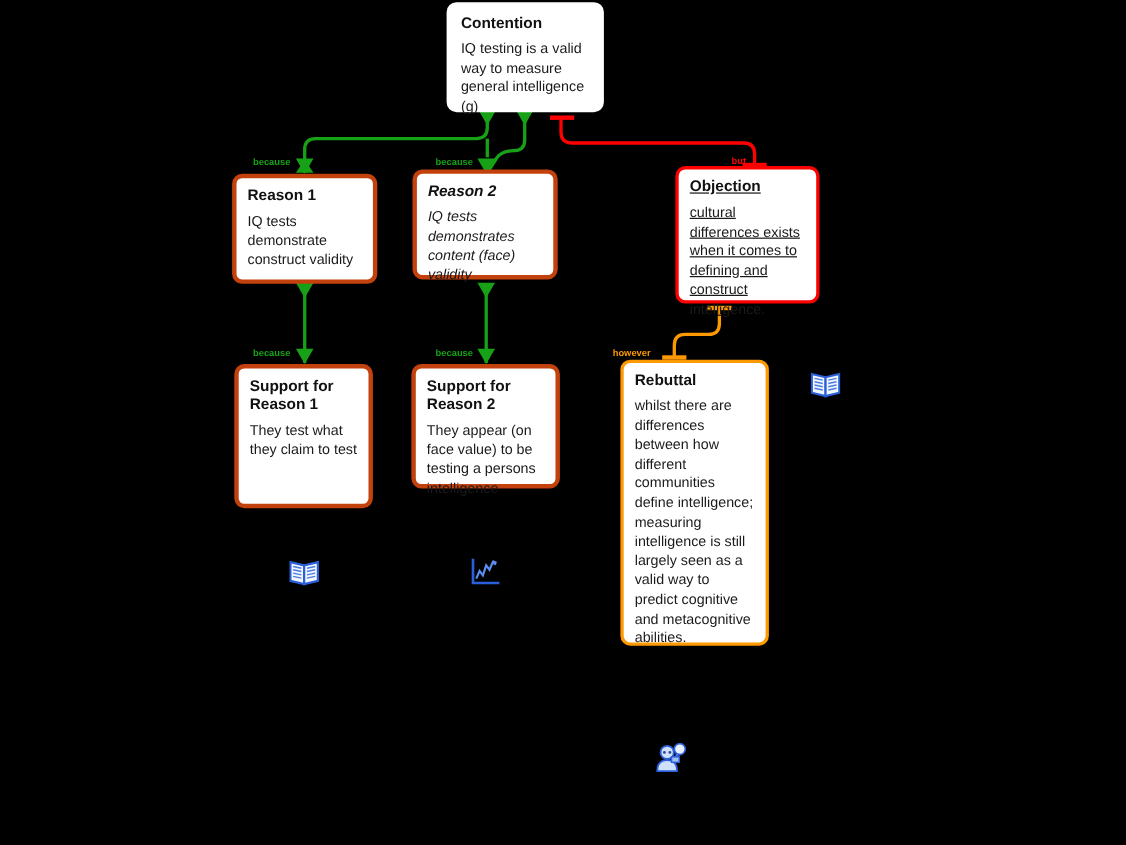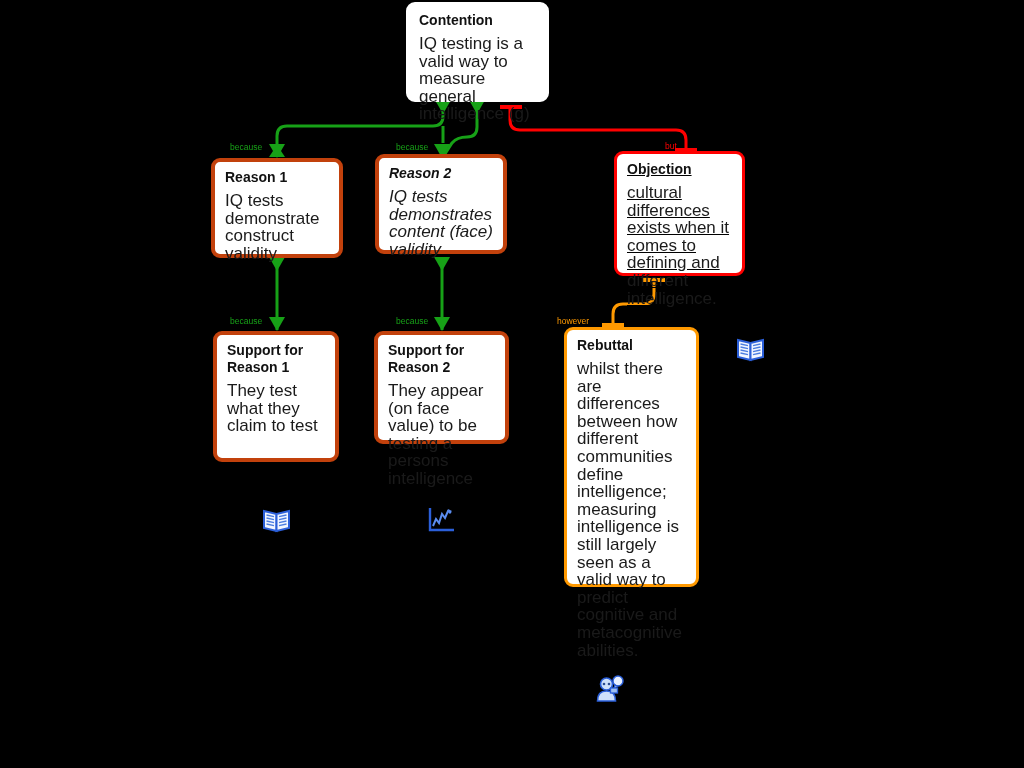--- a/index.html
+++ b/index.html
@@ -29,29 +29,29 @@
   .node-orange { border: 3px solid #ff9900; }
   .node-title {
     font-size: 14px;
     font-weight: bold;
     color: #111111;
     line-height: 17px;
     margin-bottom: 6px;
     white-space: pre-line;
   }
   .node-body {
-    font-size: 17px;
+    font-size: 13px;
     color: #1a1a1a;
     line-height: 17.6px;
     white-space: pre-line;
   }
   .conn-label {
     position: absolute;
     font-size: 8.5px;
-    font-weight: normal;
+    font-weight: bold;
     letter-spacing: 0px;
     z-index: 6;
     white-space: nowrap;
     text-align: right;
   }
   .lbl-green  { color: #17a117; }
   .lbl-red    { color: #ff0000; }
   .lbl-orange { color: #ff9900; }
   .connector-layer {
     position: absolute;
@@ -130,21 +130,21 @@
     <div class="node-body">IQ tests demonstrate construct validity</div>
   </div>
 
   <div class="node node-green" style="left:375px; top:154px; width:132px; height:100px;font-style:italic;">
     <div class="node-title">Reason 2</div>
     <div class="node-body">IQ tests demonstrates content (face) validity</div>
   </div>
 
   <div class="node node-red" style="left:614px; top:151px; width:131px; height:125px;">
     <div class="node-title">Objection</div>
-    <div class="node-body">cultural differences exists when it comes to defining and different intelligence.</div>
+    <div class="node-body">cultural differences exists when it comes to defining and construct intelligence.</div>
   </div>
 
   <div class="node node-green" style="left:213px; top:331px; width:126px; height:131px;">
     <div class="node-title">Support for Reason 1</div>
     <div class="node-body">They test what they claim to test</div>
   </div>
 
   <div class="node node-green" style="left:374px; top:331px; width:135px; height:113px;">
     <div class="node-title">Support for Reason 2</div>
     <div class="node-body">They appear (on face value) to be testing a persons intelligence</div>

